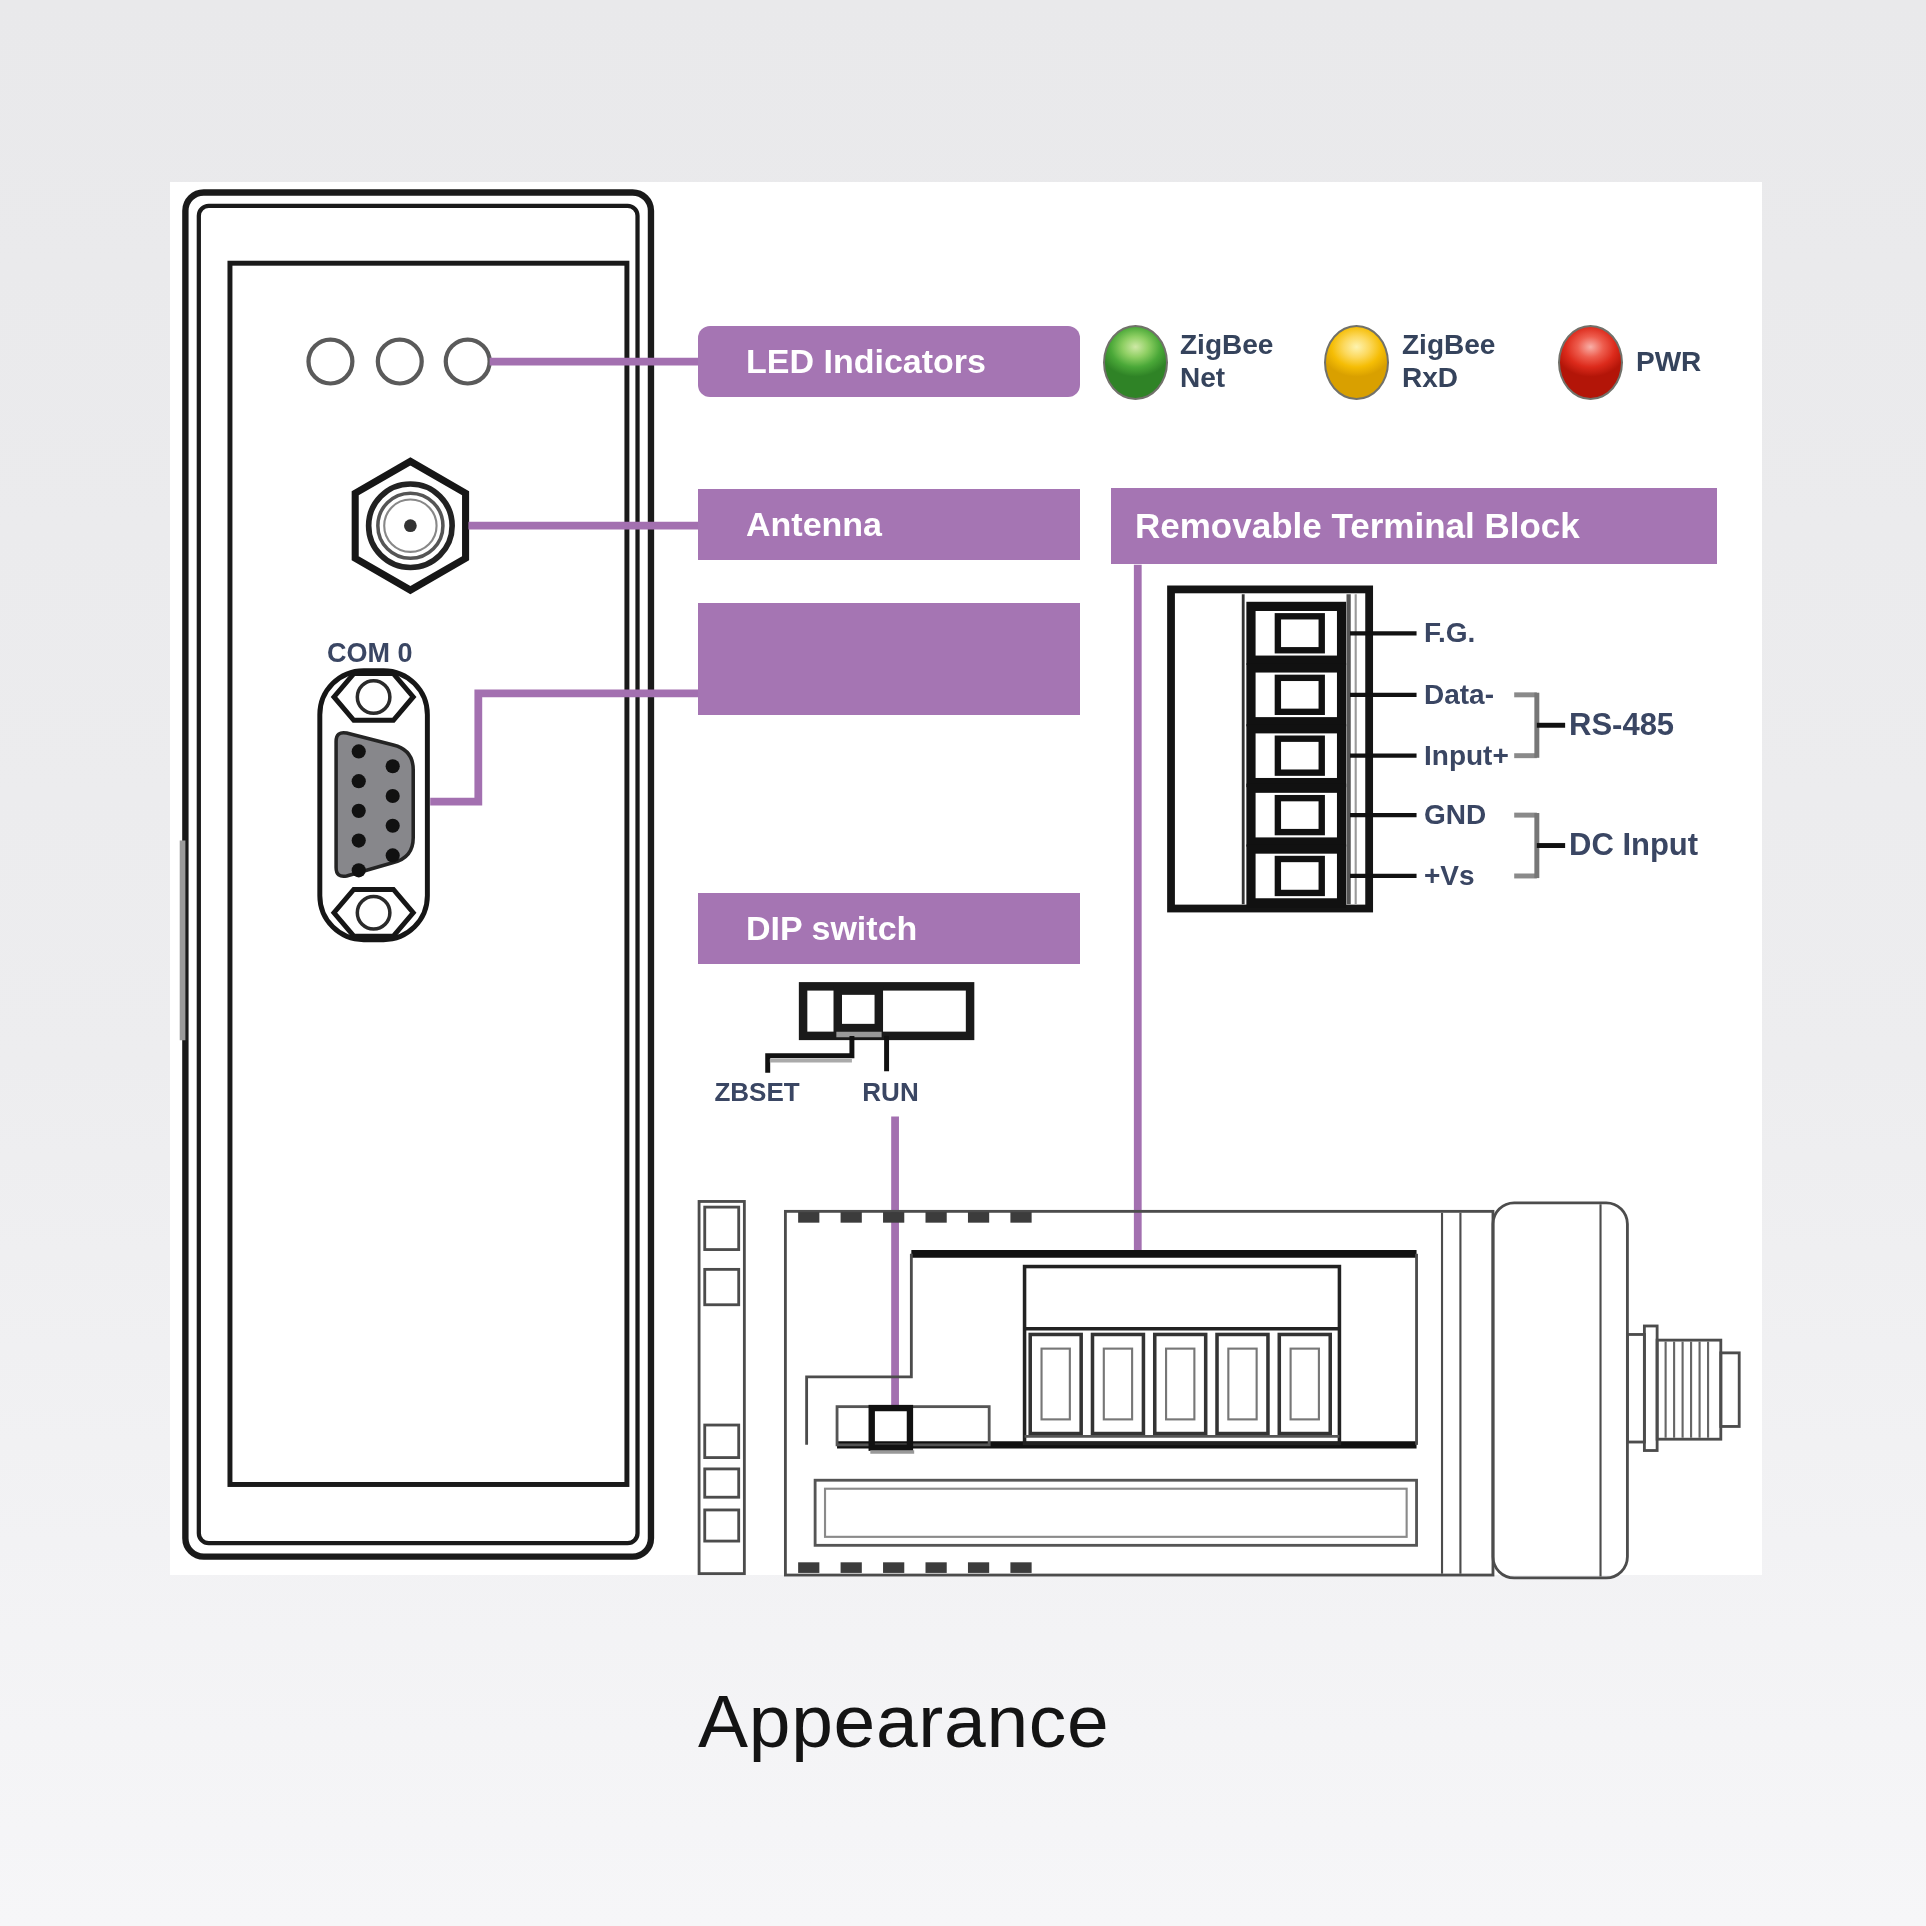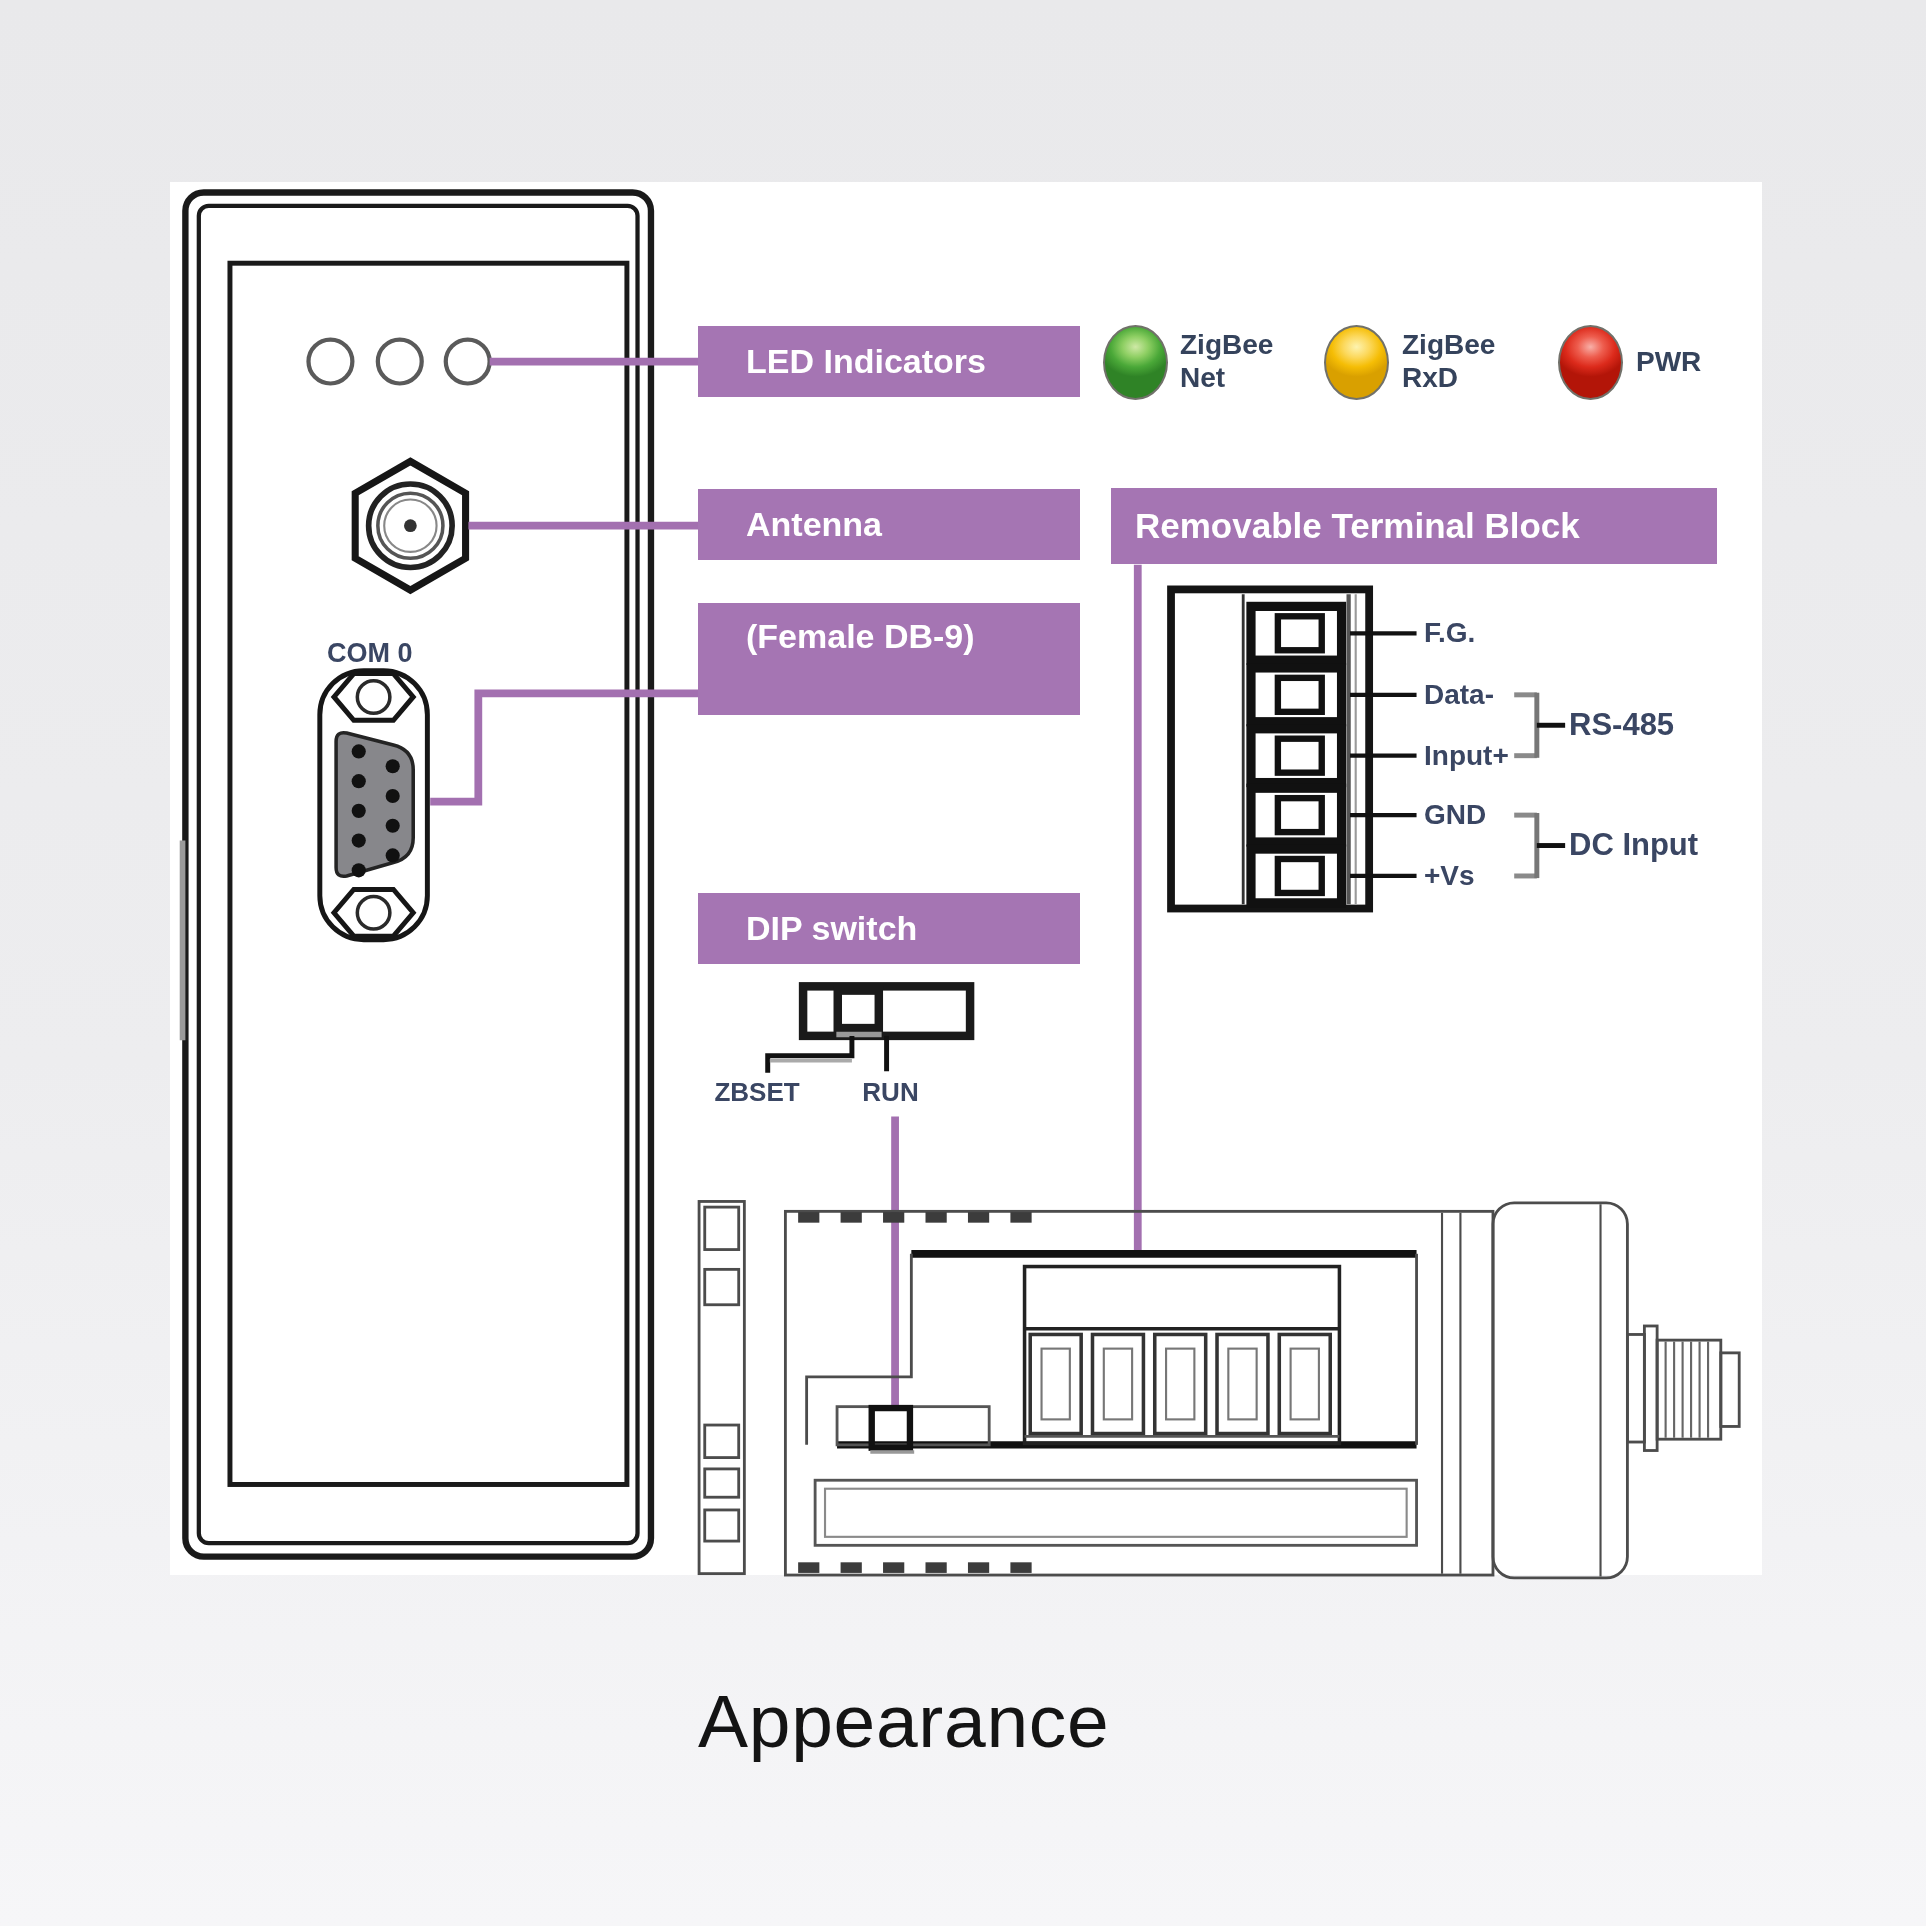--- a/index.html
+++ b/index.html
@@ -216,30 +216,29 @@
         <line x1="1230" y1="2052" x2="1292" y2="2052" stroke="#999999" stroke-width="5"></line>
       </g>
 
       <g>
         <rect x="1152" y="2092" width="850" height="92" stroke="#555555" stroke-width="4"></rect>
         <rect x="1166" y="2104" width="822" height="68" stroke="#8a8a8a" stroke-width="3"></rect>
       </g>
     </g>
   </svg>
 
-  <div class="callout-box one-line" style="left:698px;top:326px;width:382px;height:71px;">
+  <div class="callout-box one-line" style="left:698px;top:326px;width:382px;height:71px;border-radius:12px;">
     <span>LED Indicators</span>
   </div>
 
   <div class="callout-box one-line" style="left:698px;top:489px;width:382px;height:71px;">
     <span>Antenna</span>
   </div>
 
   <div class="callout-box" style="left:698px;top:603px;width:382px;height:112px;padding:8.5px 0 0 48px;line-height:48px;">
-    <div>(Female DB-9)</div>
   </div>
 
   <div class="callout-box one-line" style="left:698px;top:893px;width:382px;height:71px;">
     <span>DIP switch</span>
   </div>
 
   <div class="callout-box one-line" style="left:1111px;top:488px;width:606px;height:76px;padding-left:24px;font-size:35px;text-align:center;">
     <span>Removable Terminal Block</span>
   </div>
 

